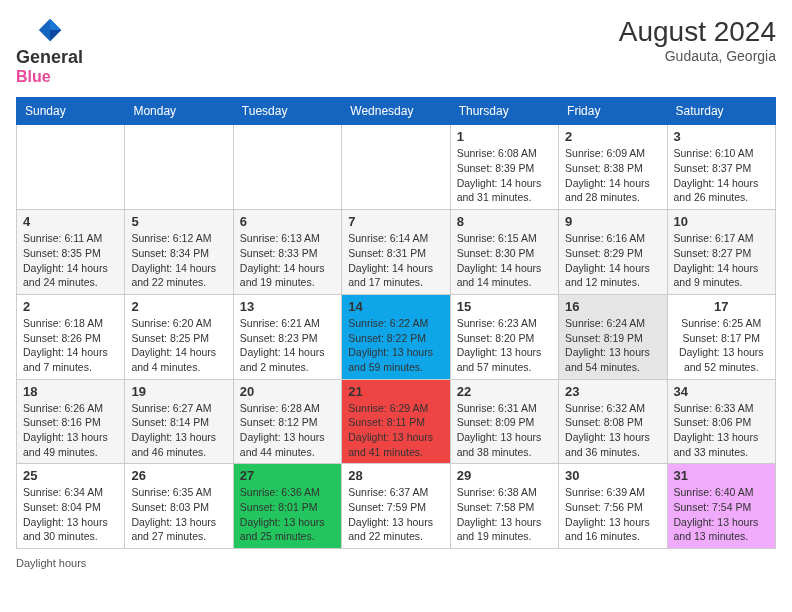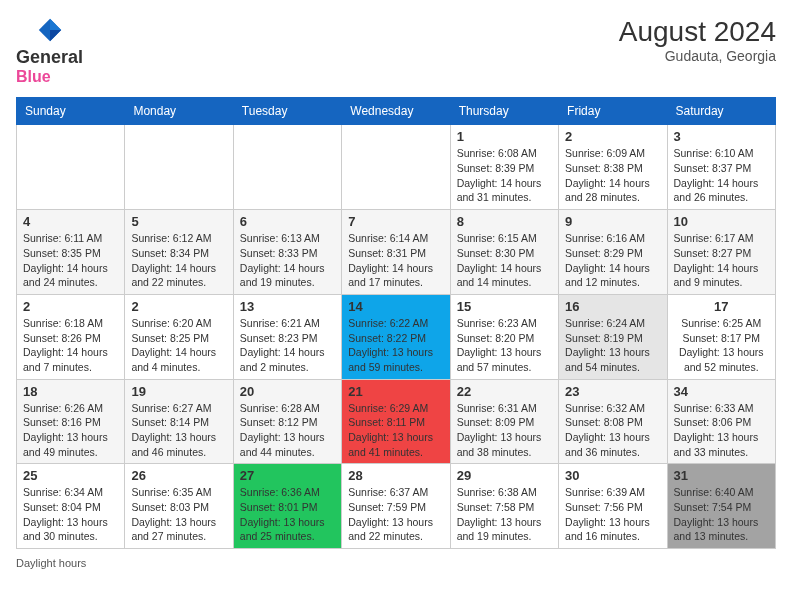--- a/index.html
+++ b/index.html
@@ -266,21 +266,21 @@
           <div class="day-info">Sunrise: 6:37 AM<br>Sunset: 7:59 PM<br>Daylight: 13 hours and 22 minutes.</div>
         </td>
         <td style="background: rgb(255, 255, 255);">
           <span class="day-num">29</span>
           <div class="day-info">Sunrise: 6:38 AM<br>Sunset: 7:58 PM<br>Daylight: 13 hours and 19 minutes.</div>
         </td>
         <td style="background: rgb(255, 255, 255);">
           <span class="day-num">30</span>
           <div class="day-info">Sunrise: 6:39 AM<br>Sunset: 7:56 PM<br>Daylight: 13 hours and 16 minutes.</div>
         </td>
-        <td style="background: #a3a3a3; margin-left: 7px;">
+        <td style="background: #f0abfc; margin-left: 7px;">
           <span class="day-num">31</span>
           <div class="day-info">Sunrise: 6:40 AM<br>Sunset: 7:54 PM<br>Daylight: 13 hours and 13 minutes.</div>
         </td>
       </tr>
     </tbody>
 </table>
 
 <div class="footer">
   <span>Daylight hours</span>
 </div>

